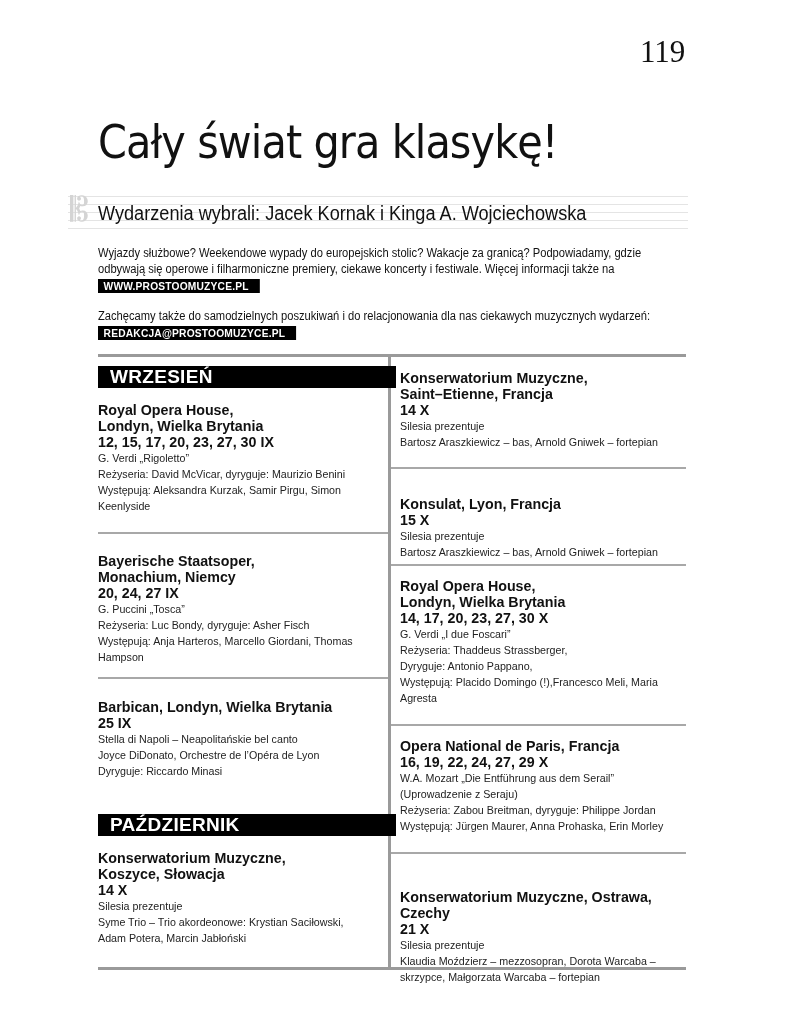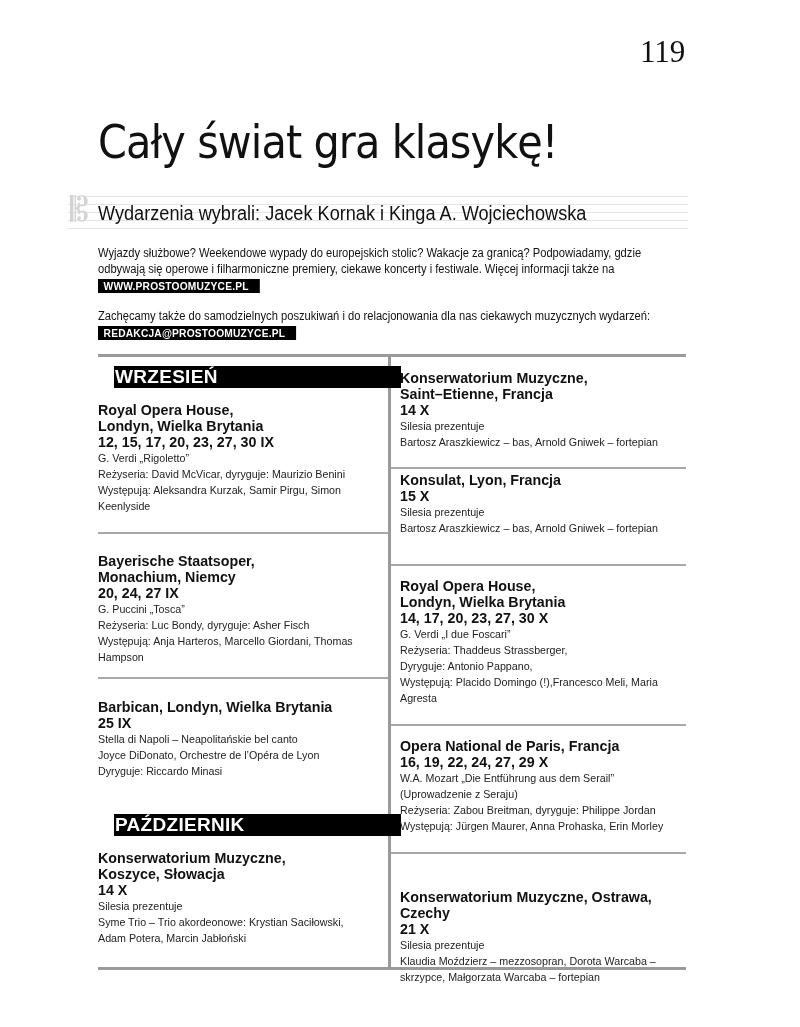--- a/index.html
+++ b/index.html
@@ -19,21 +19,21 @@
   .hr-top { position: absolute; top: 0; left: 0; width: 588px; height: 3px; background: #9a9a9a; }
   .hr-bottom { position: absolute; top: 613px; left: 0; width: 588px; height: 3px; background: #9a9a9a; }
   .vline { position: absolute; top: 3px; left: 290px; width: 3px; height: 610px; background: #9a9a9a; }
   .col { position: absolute; top: 3px; }
   .col-left { left: 0; width: 288px; }
   .col-right { left: 302px; width: 286px; }
   .sep { position: absolute; height: 2px; background: #a8a8a8; }
   .col-left .sep { left: 0; width: 290px; }
   .col-right .sep { left: -9px; width: 295px; }
 
-  .month { position: absolute; left: 16px; width: 286px; height: 22px; background: #000; color: #fff; font-weight: bold; font-size: 19px; line-height: 22px; padding-left: 1px; letter-spacing: 0.3px; }
+  .month { position: absolute; left: 0; width: 286px; height: 22px; background: #000; color: #fff; font-weight: bold; font-size: 19px; line-height: 22px; padding-left: 12px; letter-spacing: 0.3px; }
   .event { position: absolute; left: 0; width: 290px; }
   .ev-head { font-weight: bold; font-size: 15px; line-height: 16px; color: #111; transform: scaleX(0.95); transform-origin: left; white-space: nowrap; }
   .ev-line { font-size: 11.5px; line-height: 16px; color: #222; transform: scaleX(0.93); transform-origin: left; white-space: nowrap; }
 </style>
 </head>
 <body>
 
 <div class="page-number">119</div>
 
 <h1 class="title">Cały świat gra klasykę!</h1>
@@ -112,21 +112,21 @@
   <div class="col col-right">
     <div class="event" style="top:13px">
       <div class="ev-head">Konserwatorium Muzyczne,</div>
       <div class="ev-head">Saint–Etienne, Francja</div>
       <div class="ev-head">14 X</div>
       <div class="ev-line">Silesia prezentuje</div>
       <div class="ev-line">Bartosz Araszkiewicz – bas, Arnold Gniwek – fortepian</div>
     </div>
     <div class="sep" style="top:110px"></div>
 
-    <div class="event" style="top:115px">
+    <div class="event" style="top:139px">
       <div class="ev-head">Konsulat, Lyon, Francja</div>
       <div class="ev-head">15 X</div>
       <div class="ev-line">Silesia prezentuje</div>
       <div class="ev-line">Bartosz Araszkiewicz – bas, Arnold Gniwek – fortepian</div>
     </div>
     <div class="sep" style="top:207px"></div>
 
     <div class="event" style="top:221px">
       <div class="ev-head">Royal Opera House,</div>
       <div class="ev-head">Londyn, Wielka Brytania</div>

